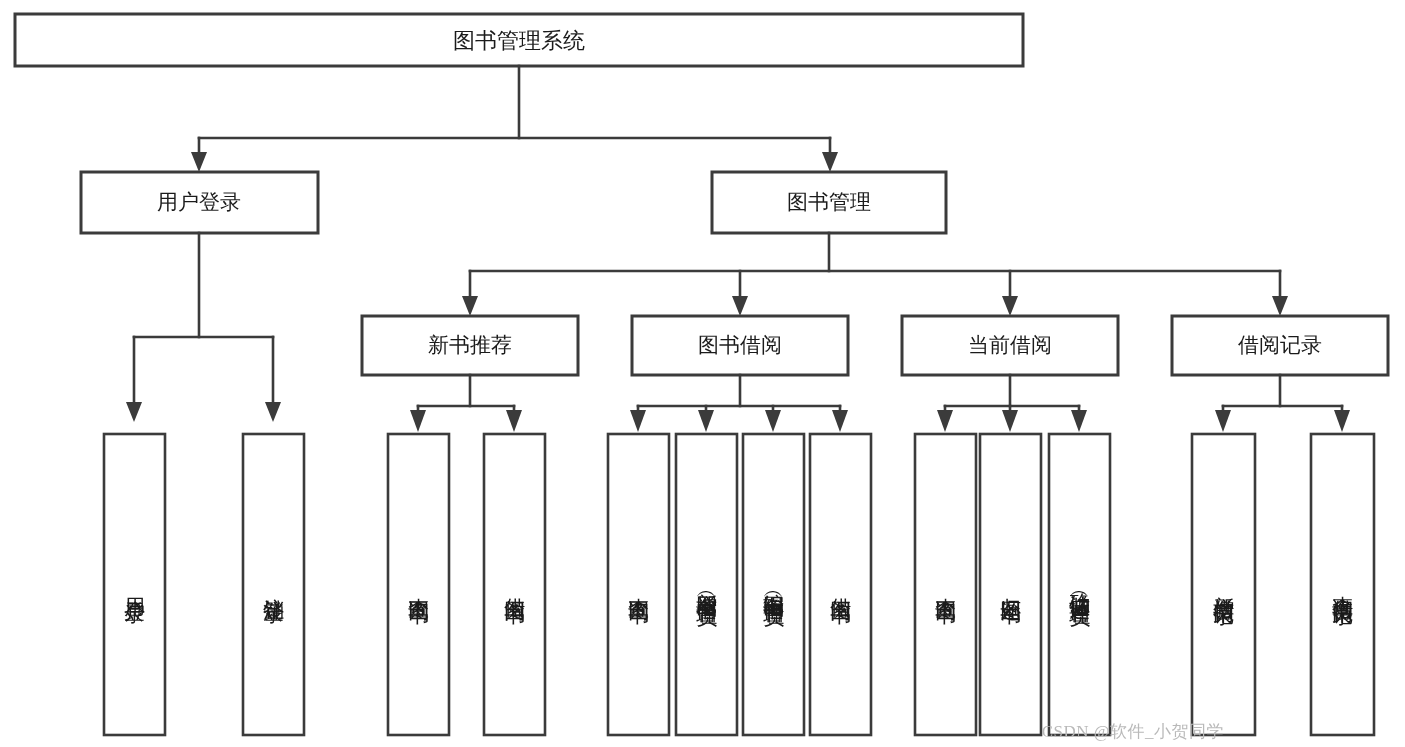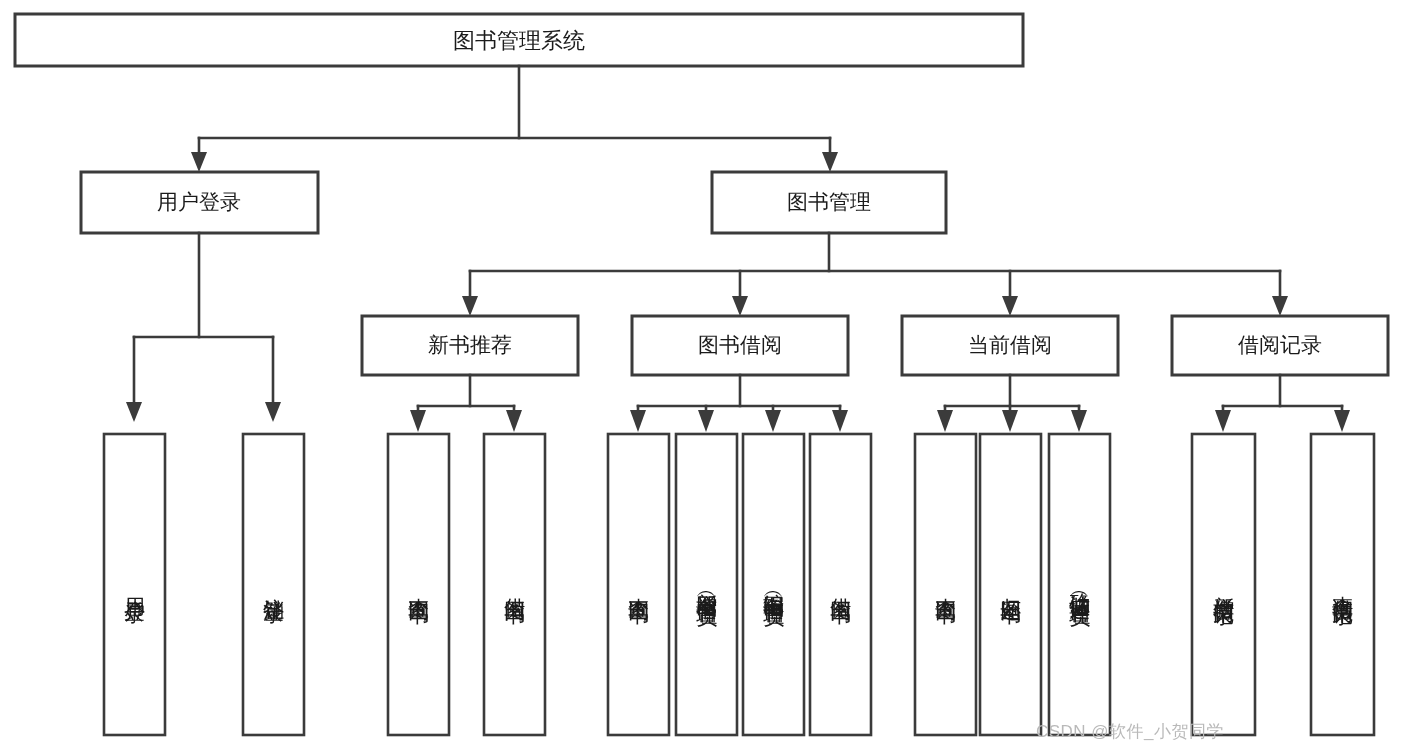--- a/index.html
+++ b/index.html
@@ -77,21 +77,21 @@
     line-height: 1.08;
     letter-spacing: 2px;
     color: #1b1b1b;
     white-space: nowrap;
     text-align: center;
   }
   #watermark {
     position: absolute;
     right: 6px;
     bottom: 4px;
-    font-family: Liberation Sans, sans-serif;
+    font-family: Liberation Serif, serif;
     font-size: 17px;
     color: #b9b9b9;
     white-space: nowrap;
     letter-spacing: 0.5px;
   }
 </style>
 </head>
 <body>
 
 <div id="diagram-root">

